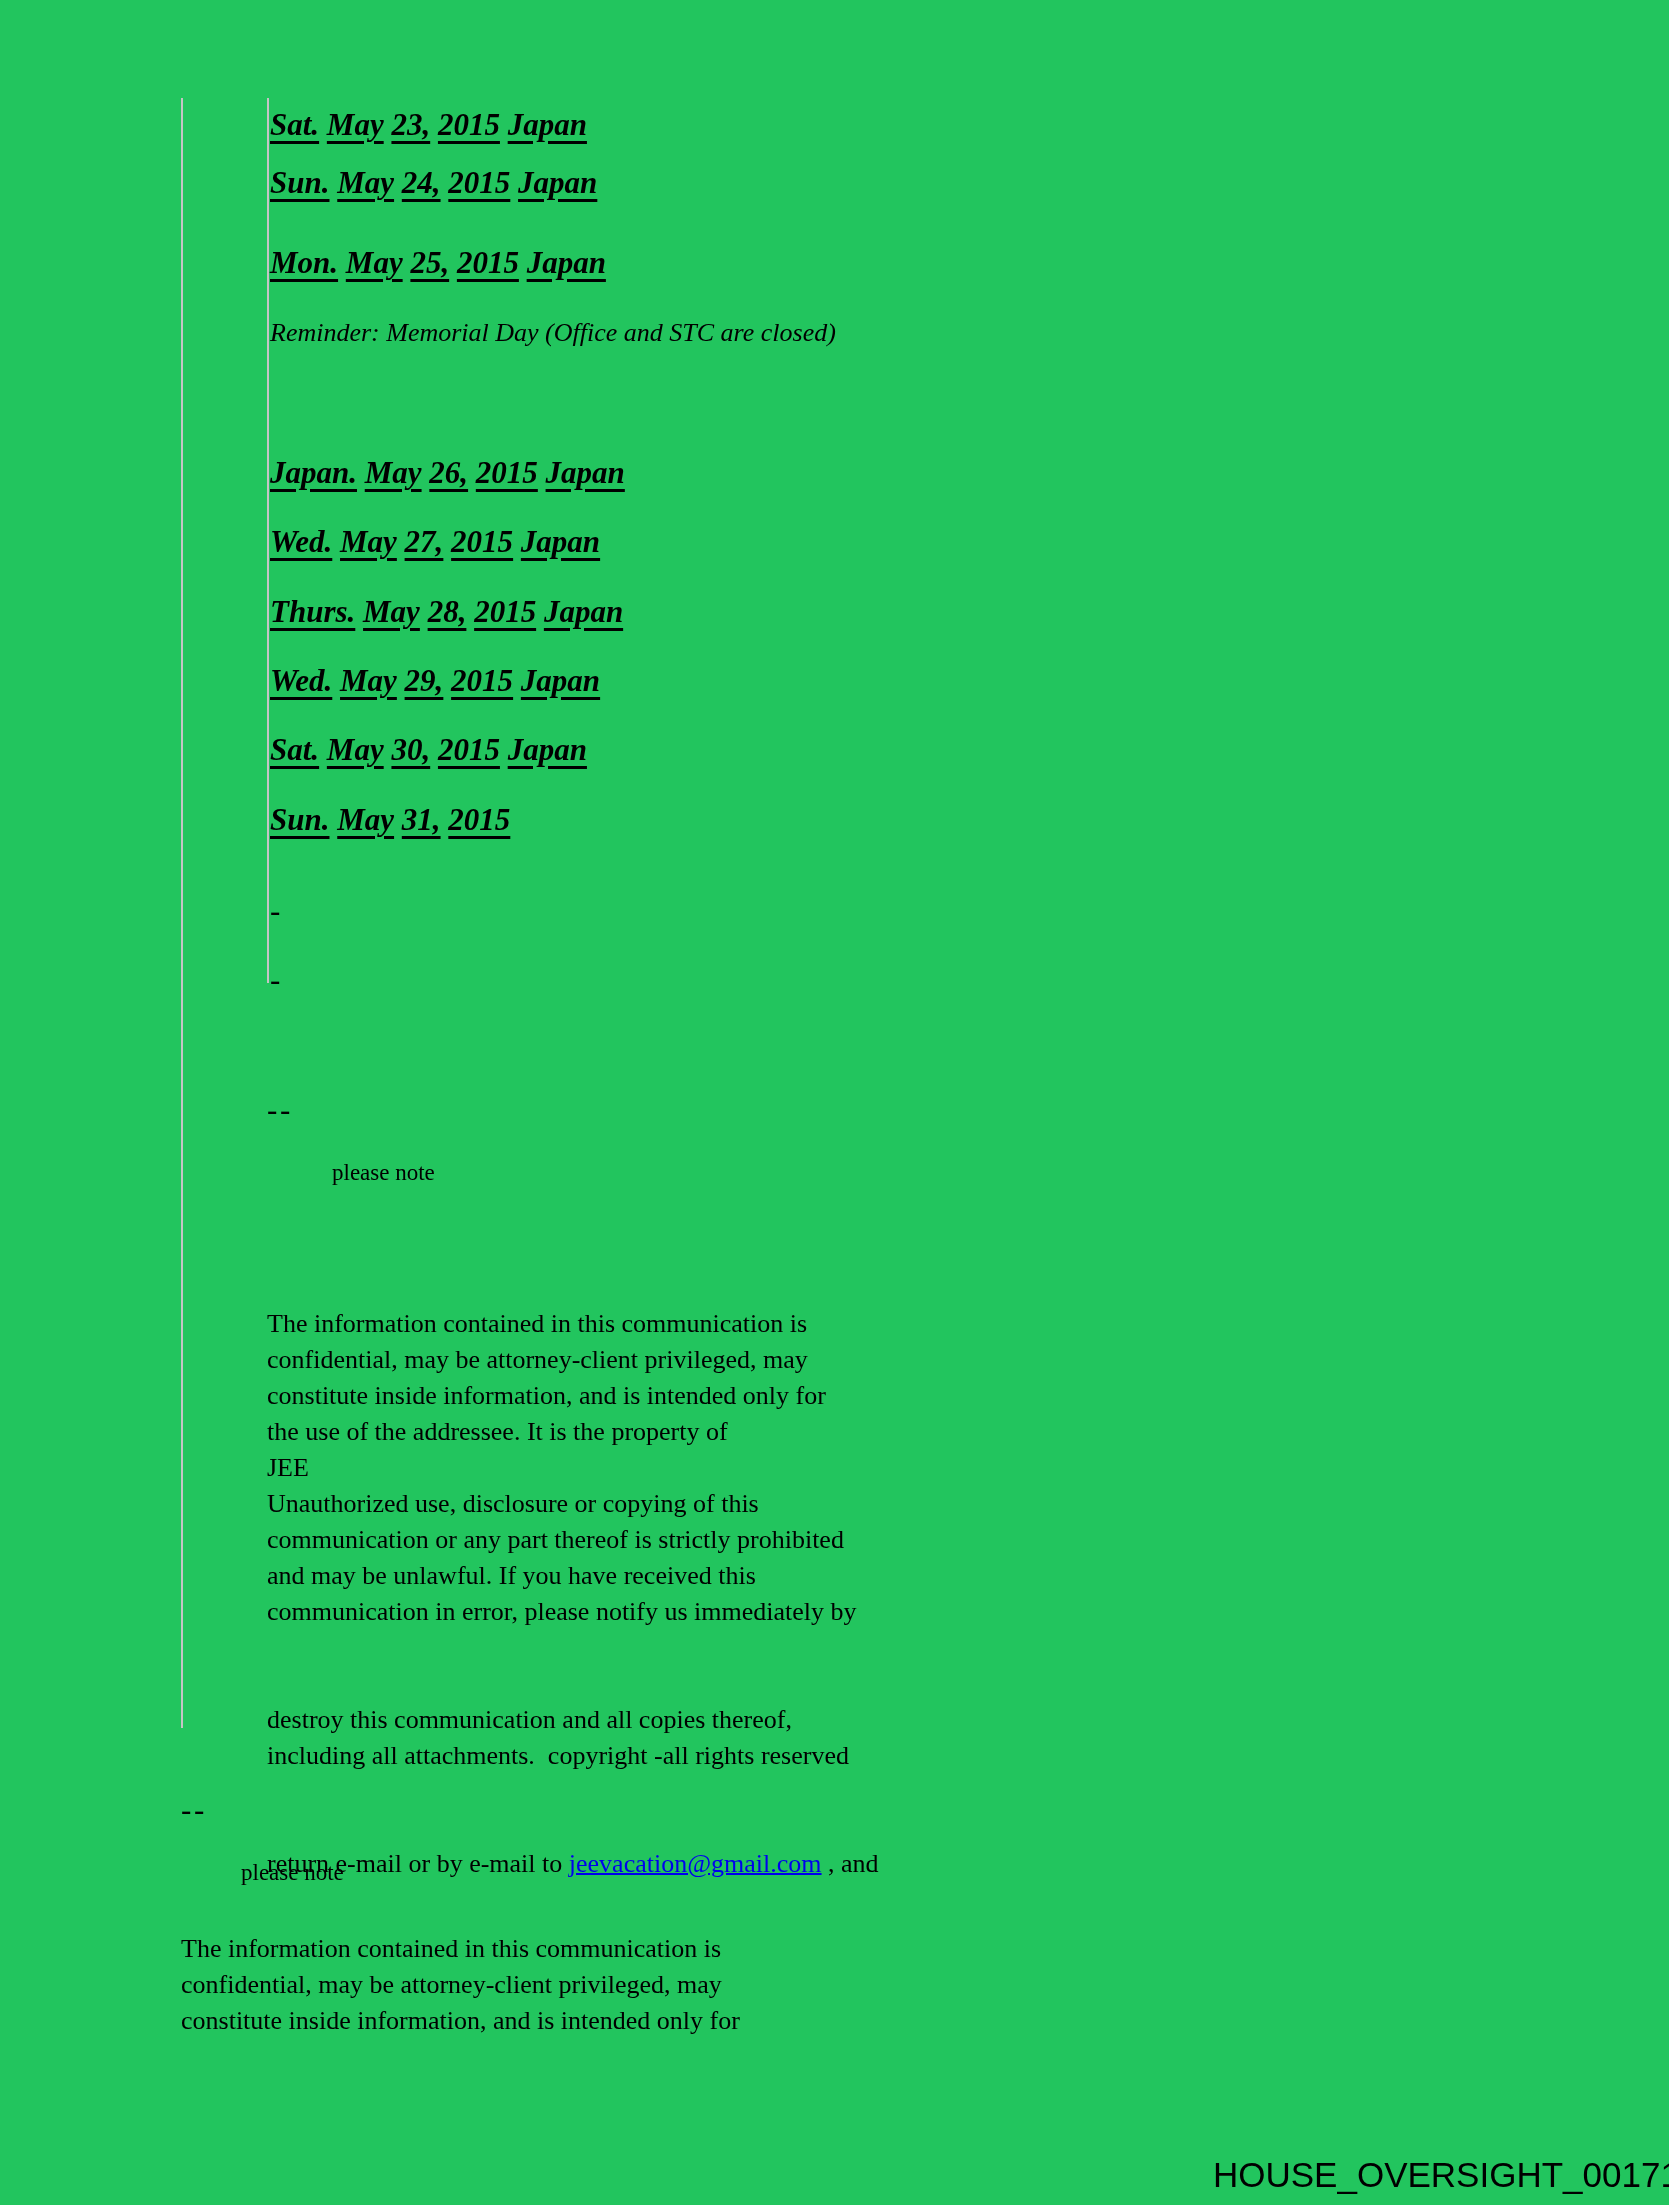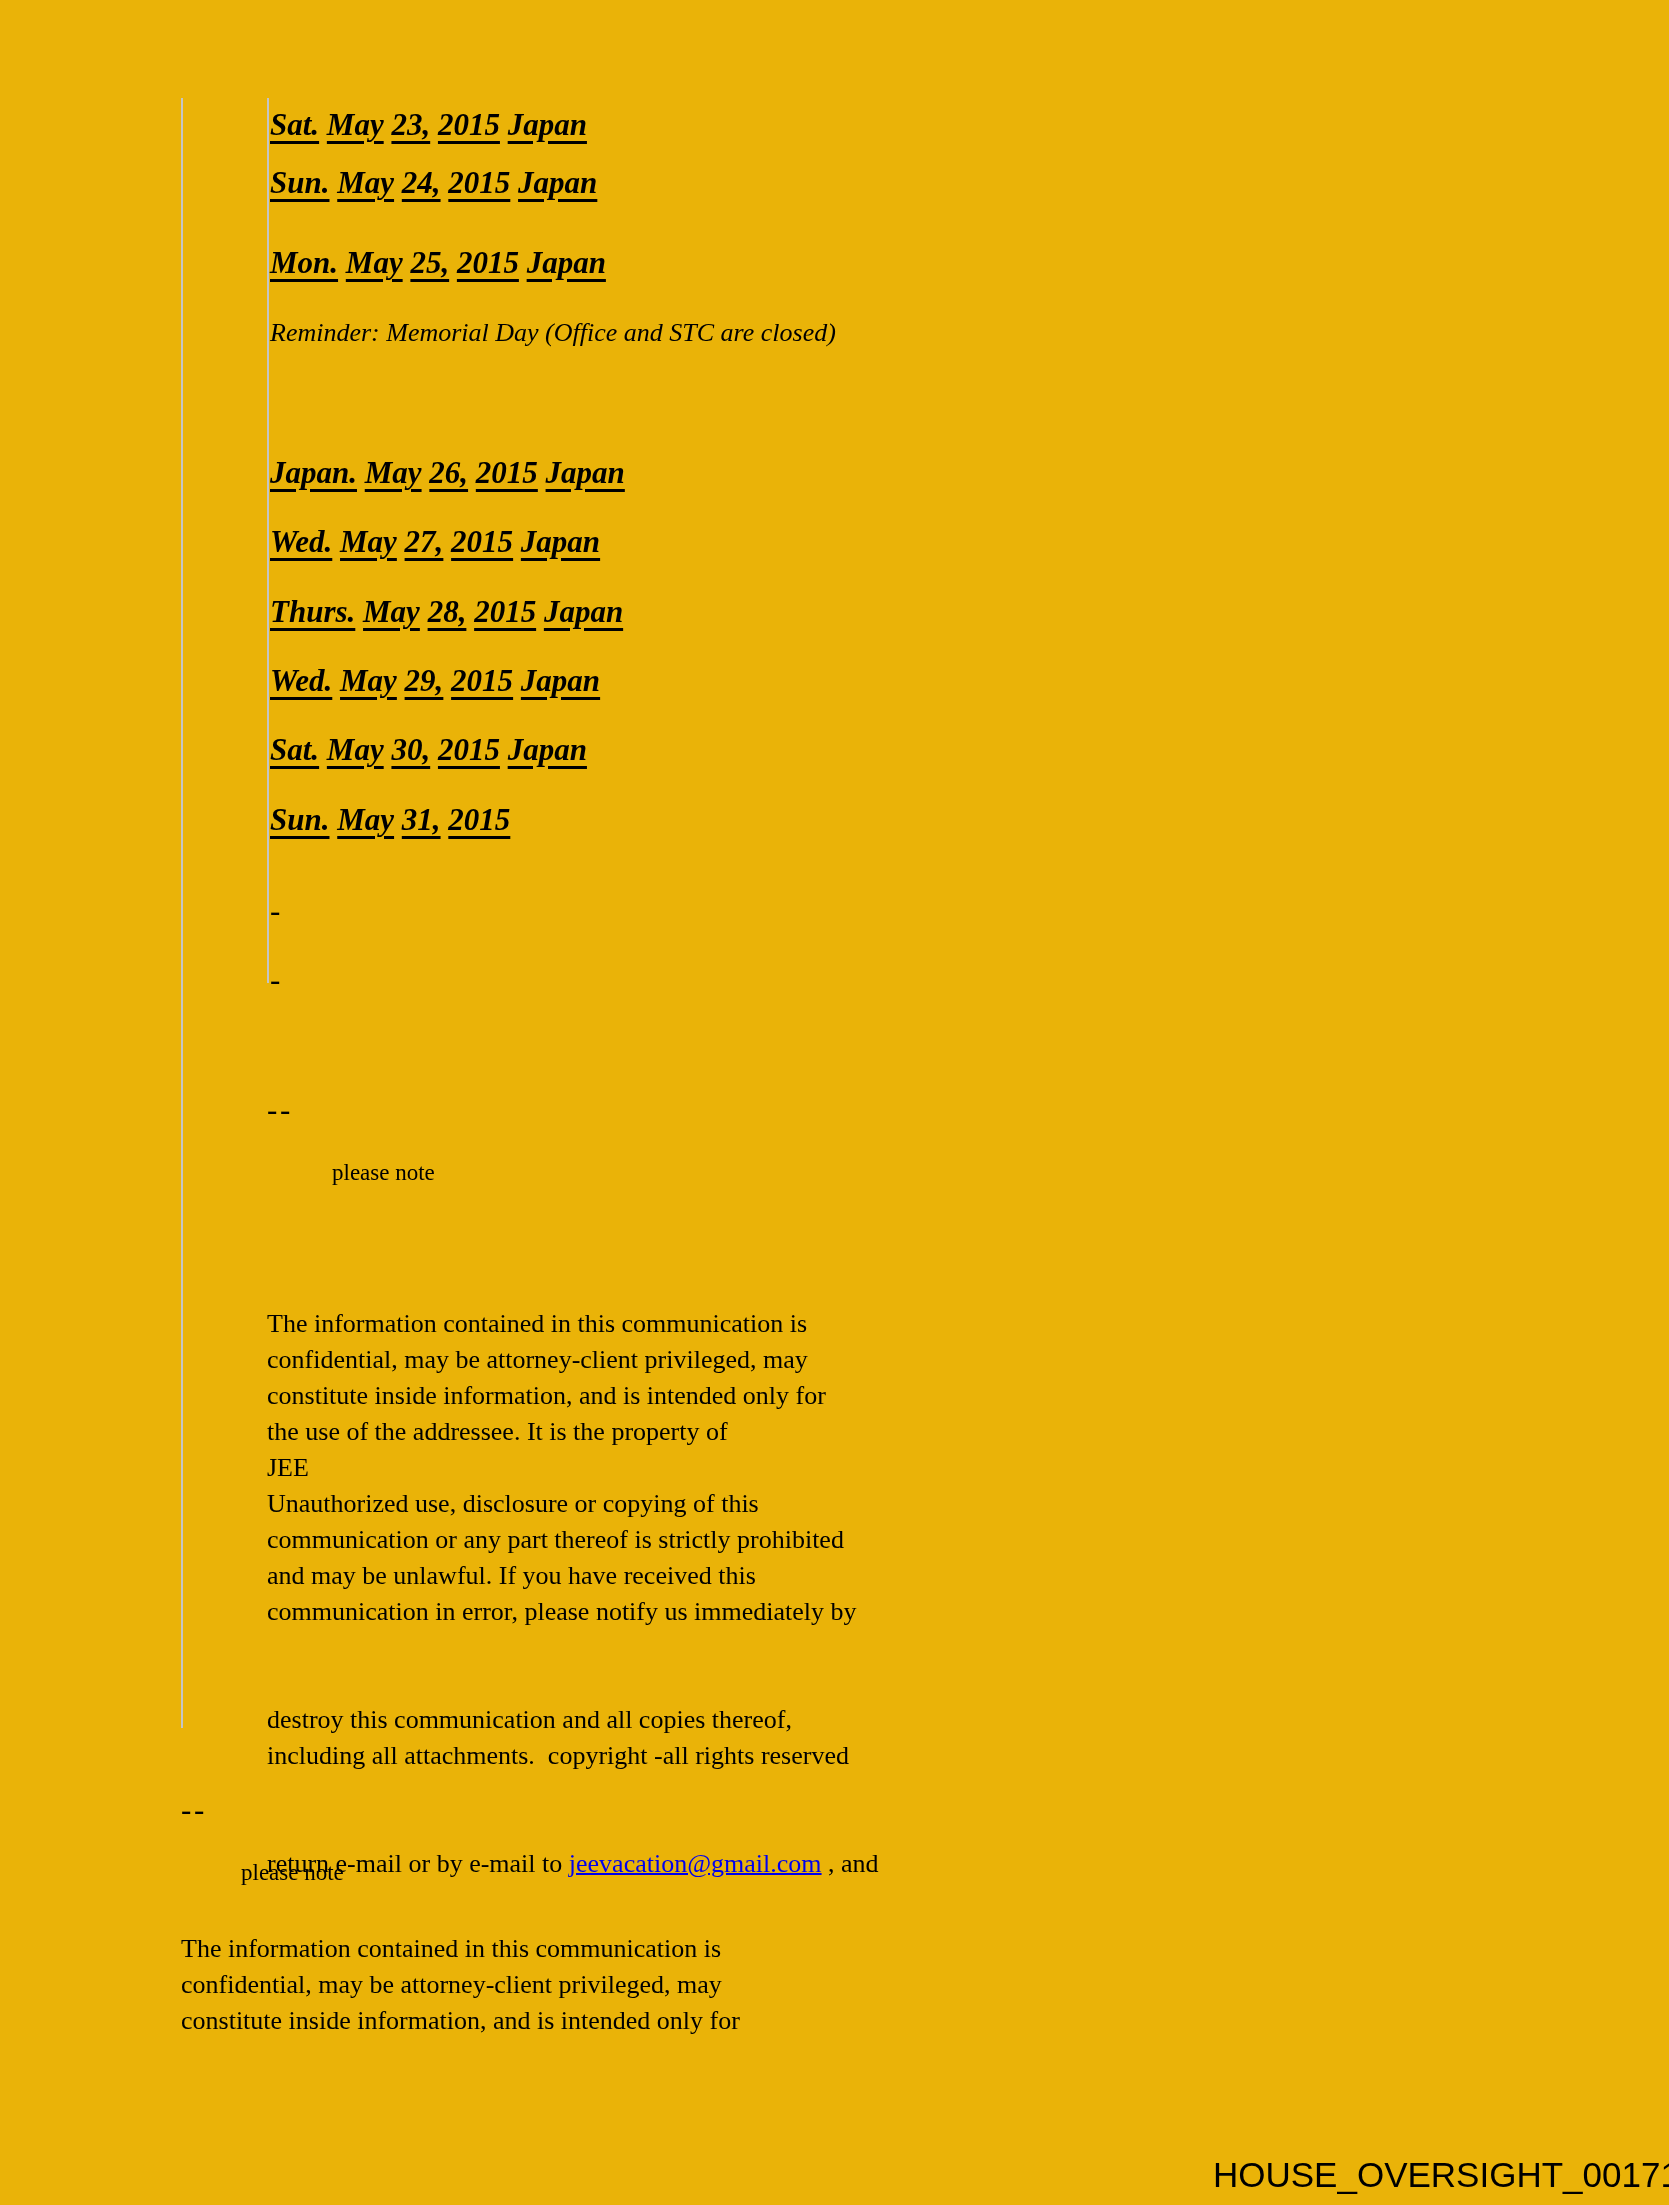--- a/index.html
+++ b/index.html
@@ -1,20 +1,20 @@
 <!DOCTYPE html>
 <html style="font-size:10.5px"><head>
 <meta charset="utf-8">
 <style>
   html, body { margin: 0; padding: 0; background: #e8e8e8; }
   .page {
     position: relative;
     width: 1669px;
     height: 2205px;
-    background: #eab308;
+    background: #22c55e;
     font-family: "Liberation Serif", "DejaVu Serif", serif;
     color: #000000;
     overflow: hidden;
   }
   .abs { position: absolute; }
   .vline {
     position: absolute;
     width: 2px;
     background: #c5c5c5;
   }

